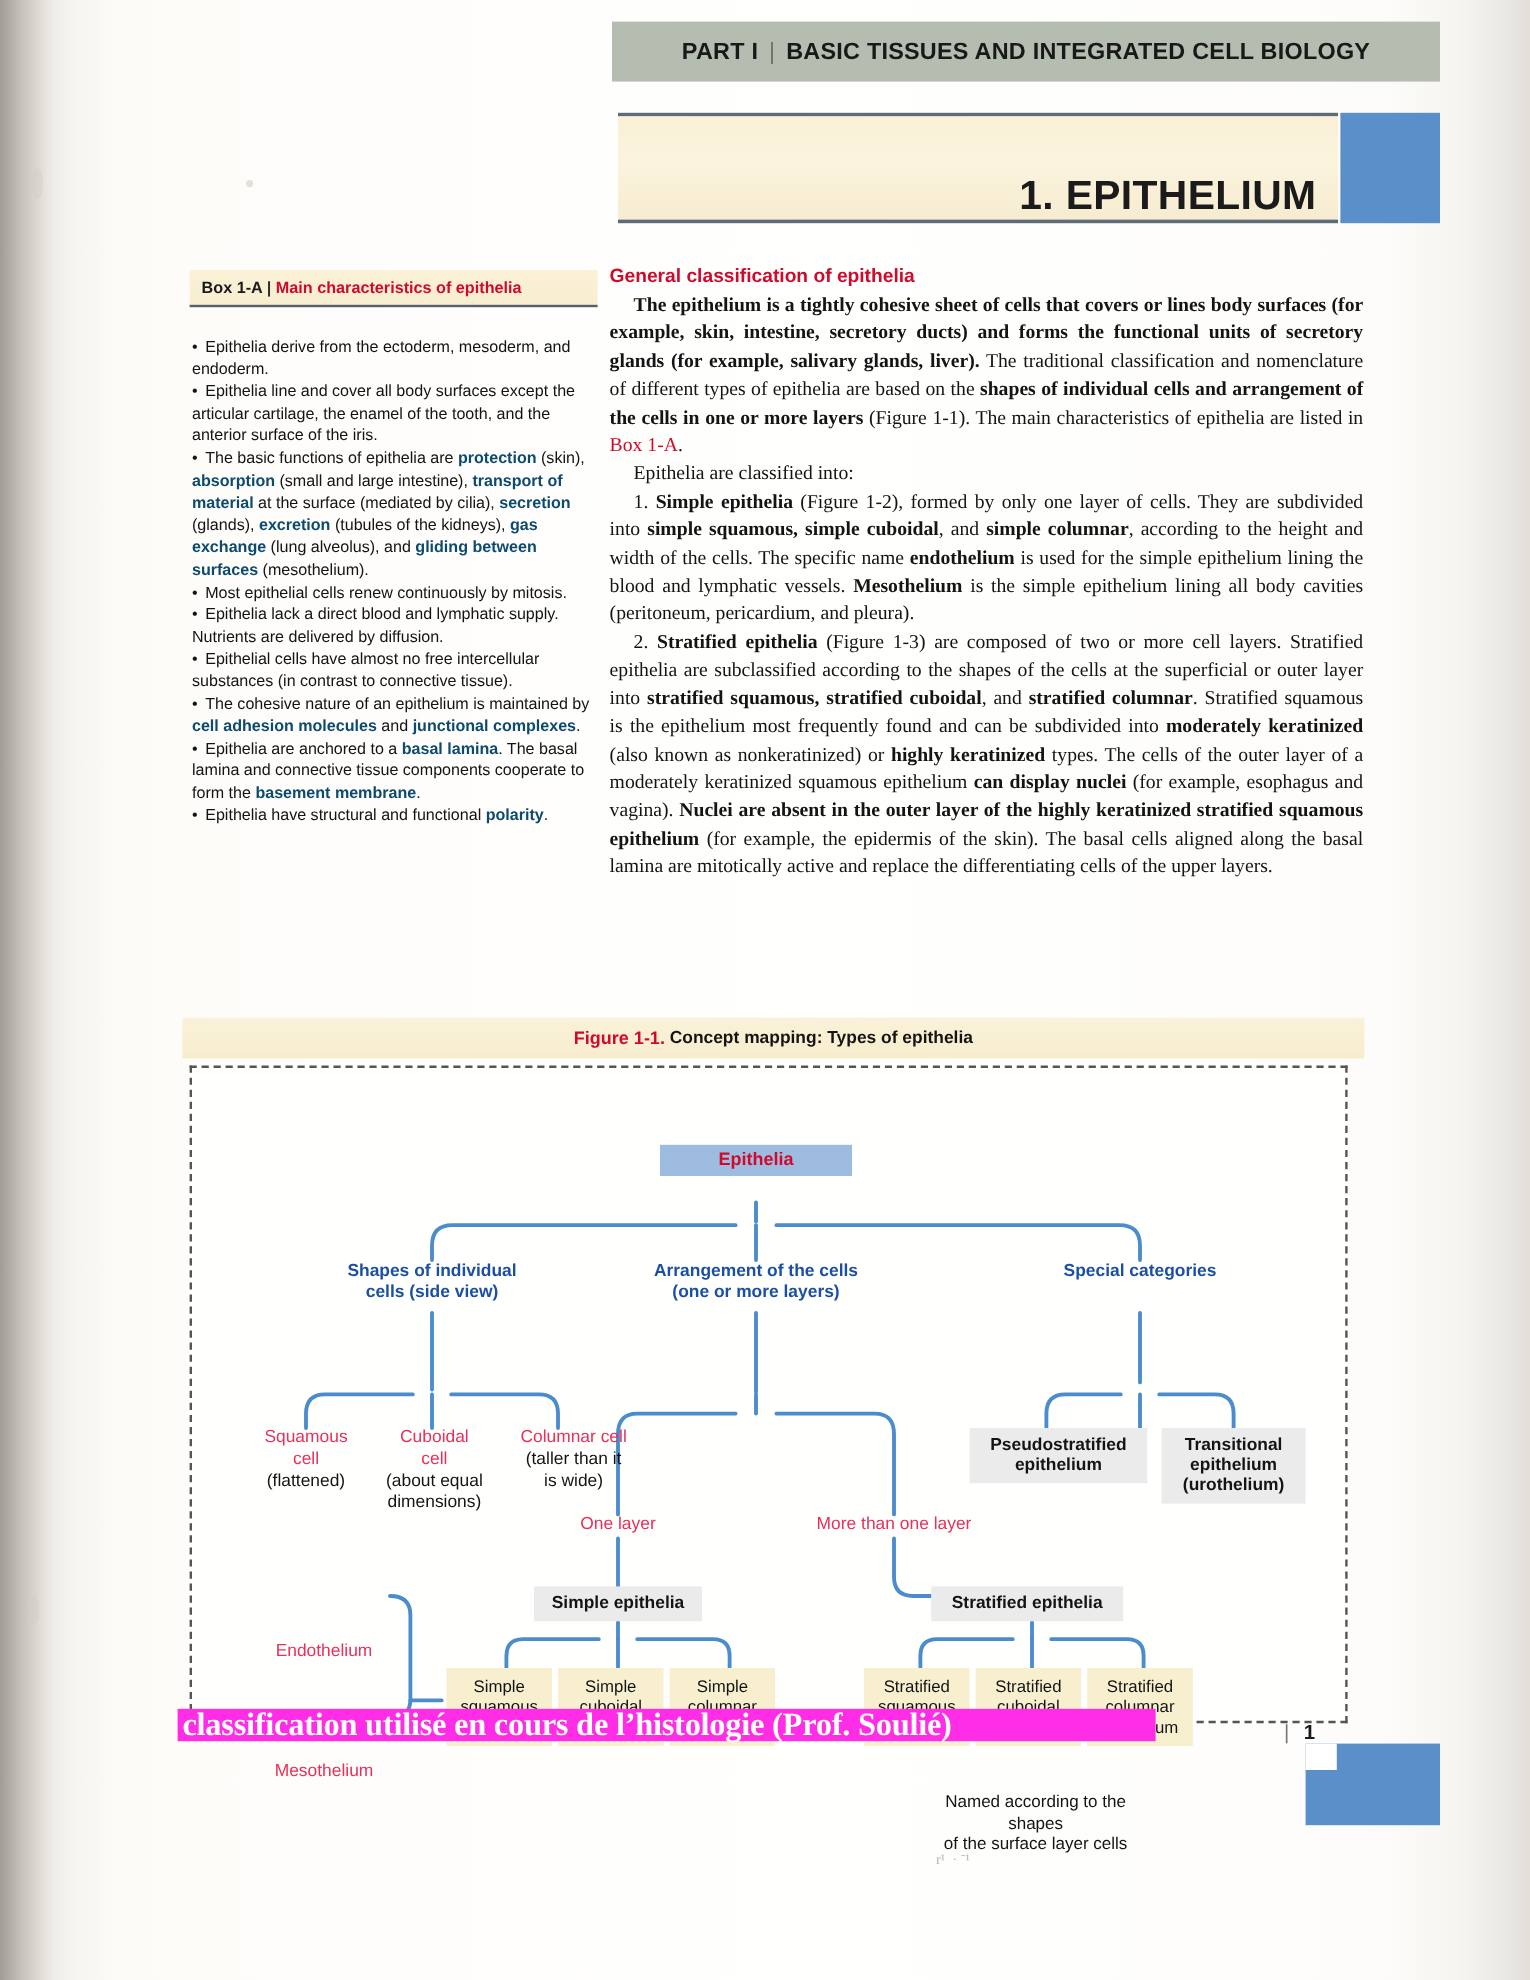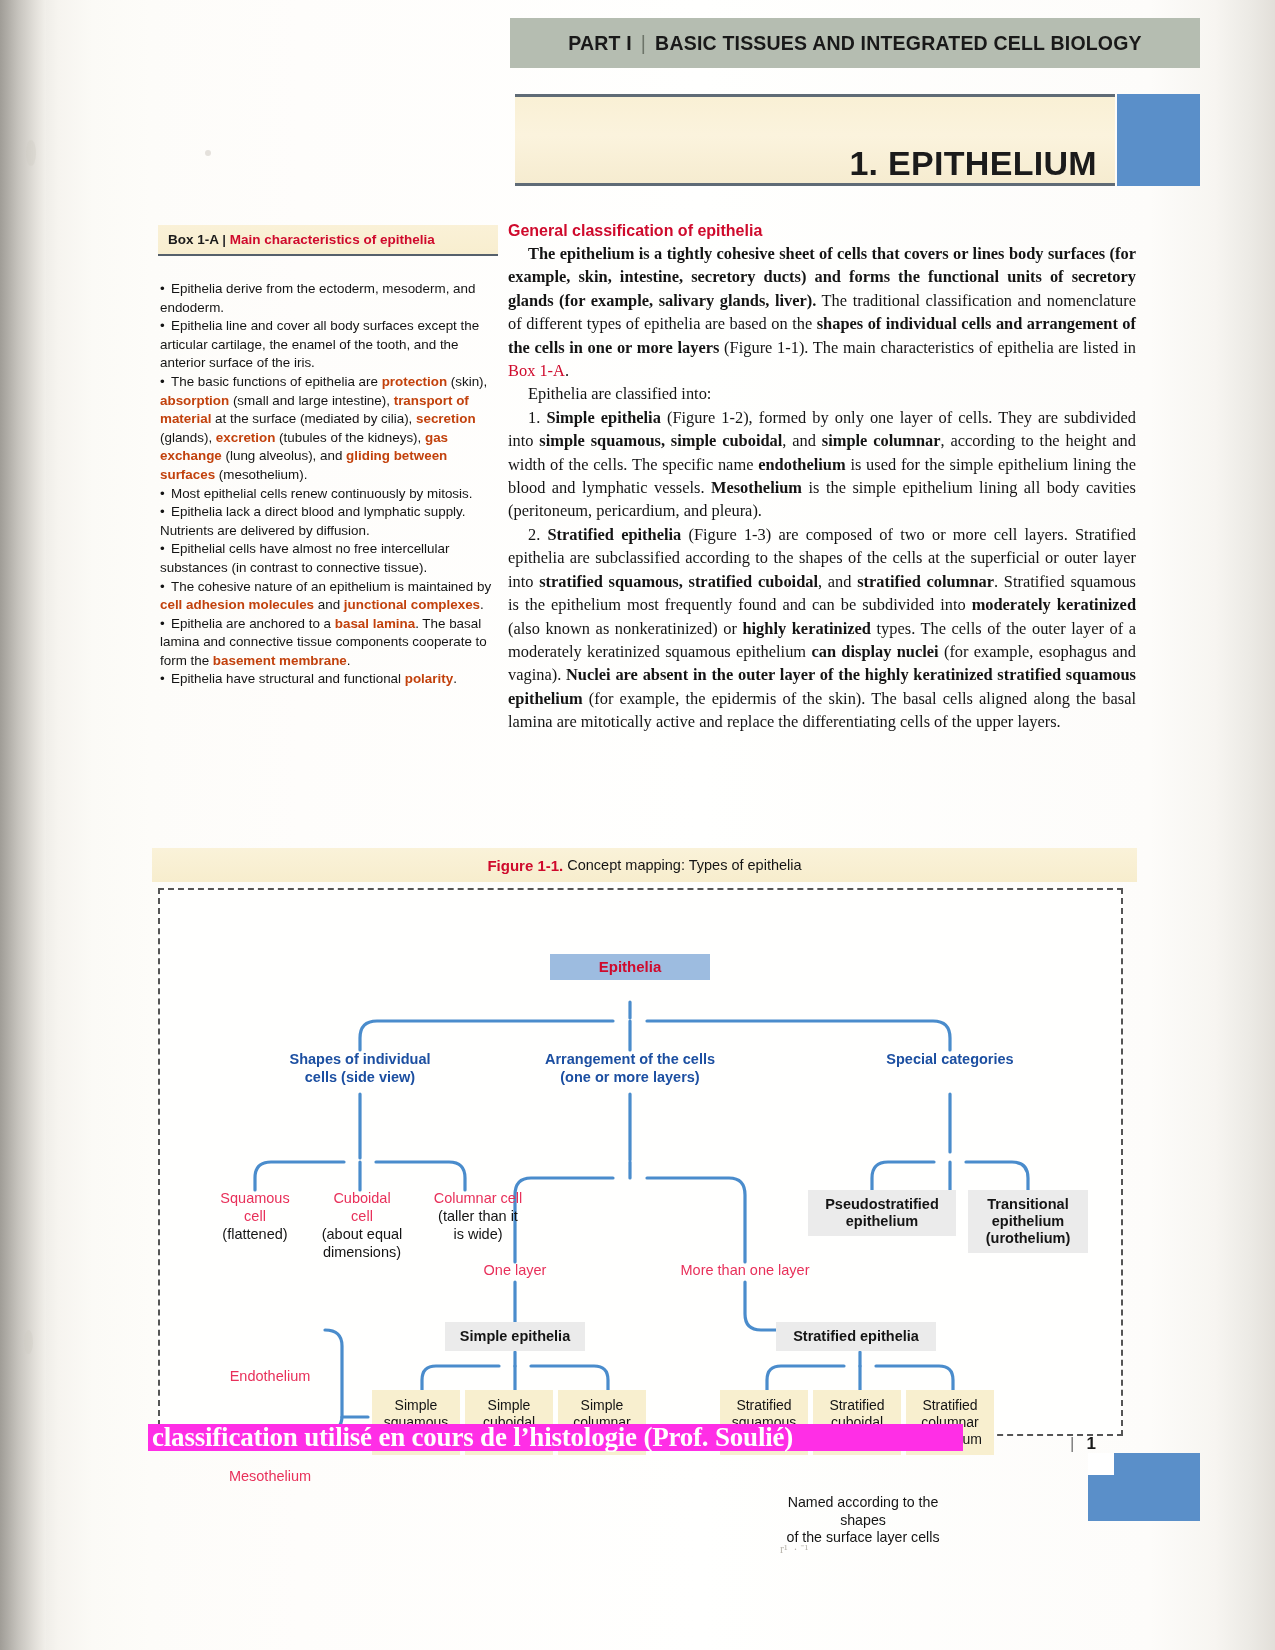--- a/index.html
+++ b/index.html
@@ -74,21 +74,21 @@
     white-space: nowrap;
   }
   .box-a-head .ttl { color: #cf0a2c; }
   .box-a-head .bar { color: #333; font-weight: bold; }
   .box-a-body {
     padding: 24px 4px 8px 2px;
     font-size: 13.4px; line-height: 18.6px; color: #141414;
   }
   .box-a-body p { margin-bottom: 0px; text-indent: 0; }
   .box-a-body .bullet { display: inline-block; width: 11px; }
-  .rd { color: #c2410c; font-weight: bold; }
+  .rd { color: #0c4a6e; font-weight: bold; }
 
   
   .main-col {
     position: absolute; left: 508px; top: 222px; width: 628px;
   }
   .sect-head {
     font-size: 16px; font-weight: bold; color: #cf0a2c;
     margin-bottom: 2px; font-family: "Liberation Sans", sans-serif;
   }
   .body-serif {
@@ -104,21 +104,21 @@
   
   .figure {
     position: absolute; left: 152px; top: 848px; width: 985px; height: 600px;
   }
   .fig-caption-bar {
     width: 100%; height: 34px;
     background: linear-gradient(180deg,#faf2d9 0%,#f7edcd 100%);
     display: flex; align-items: center; justify-content: center;
   }
   .fig-caption-bar .fignum { color: #cf0a2c; font-weight: bold; font-size: 15px; }
-  .fig-caption-bar .figtxt { color: #141414; font-weight: normal; font-size: 14.5px; margin-left: 4px; }
+  .fig-caption-bar .figtxt { color: #141414; font-weight: bold; font-size: 14.5px; margin-left: 4px; }
 
   .fig-frame {
     position: absolute; left: 6px; top: 40px; width: 965px; height: 548px;
     border: 2px dashed #555;
     background: #fffffe;
   }
   .diagram { position: absolute; inset: 0; }
   .diagram svg { position: absolute; left: 0; top: 0; }
 
   .node {

